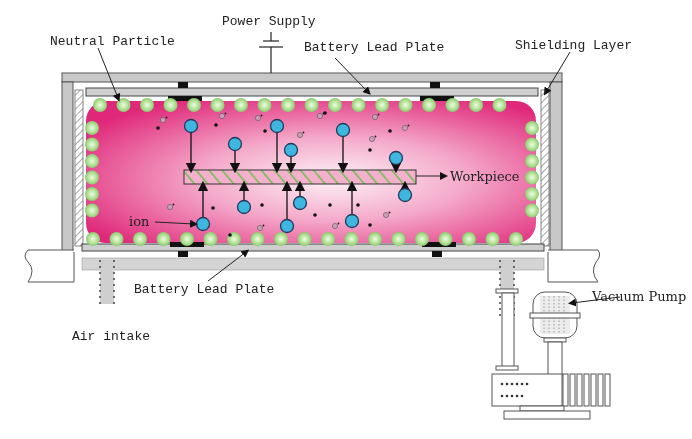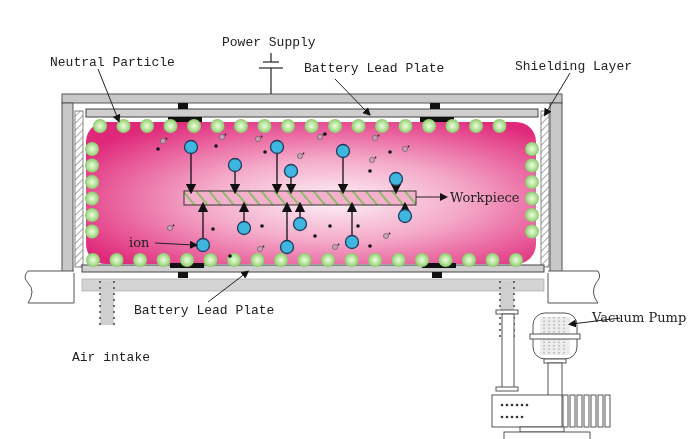--- a/index.html
+++ b/index.html
@@ -1,17 +1,17 @@
 <!DOCTYPE html>
 <html><head>
 <meta charset="utf-8">
 <style>
   html,body{margin:0;padding:0;background:#ffffff;}
   body{width:692px;height:439px;overflow:hidden;font-family:"DejaVu Serif","Liberation Serif",serif;}
-  #stage{position:relative;width:692px;height:321px;margin-top:21px;}
+  #stage{position:relative;width:692px;height:321px;}
   svg{position:absolute;left:0;top:0;}
   .lbl{font-family:"Liberation Mono","DejaVu Sans Mono",monospace;font-size:13px;fill:#222;}
   .lbl-serif{font-family:"DejaVu Serif","Liberation Serif",serif;font-size:13px;fill:#222;}
 </style>
 </head>
 <body>
 
 <div id="stage">
 <svg width="692" height="439" viewBox="0 0 692 439">
   <defs>

